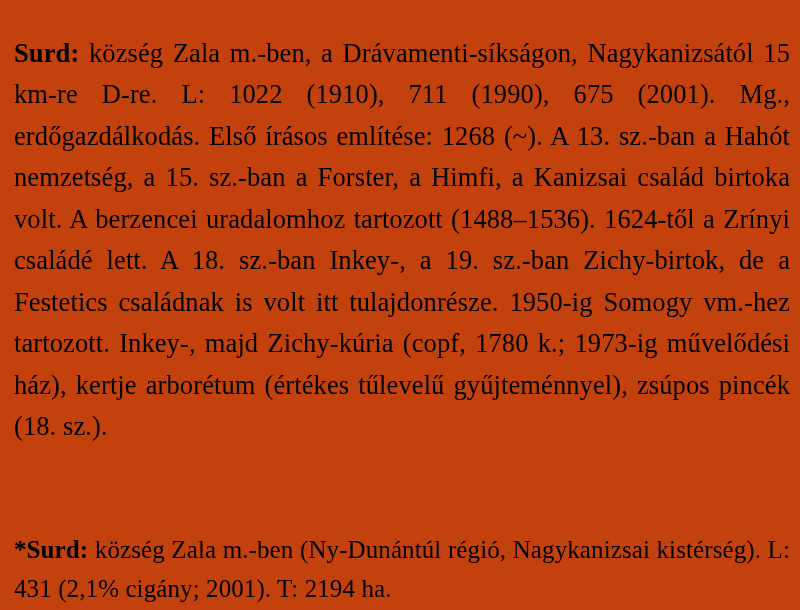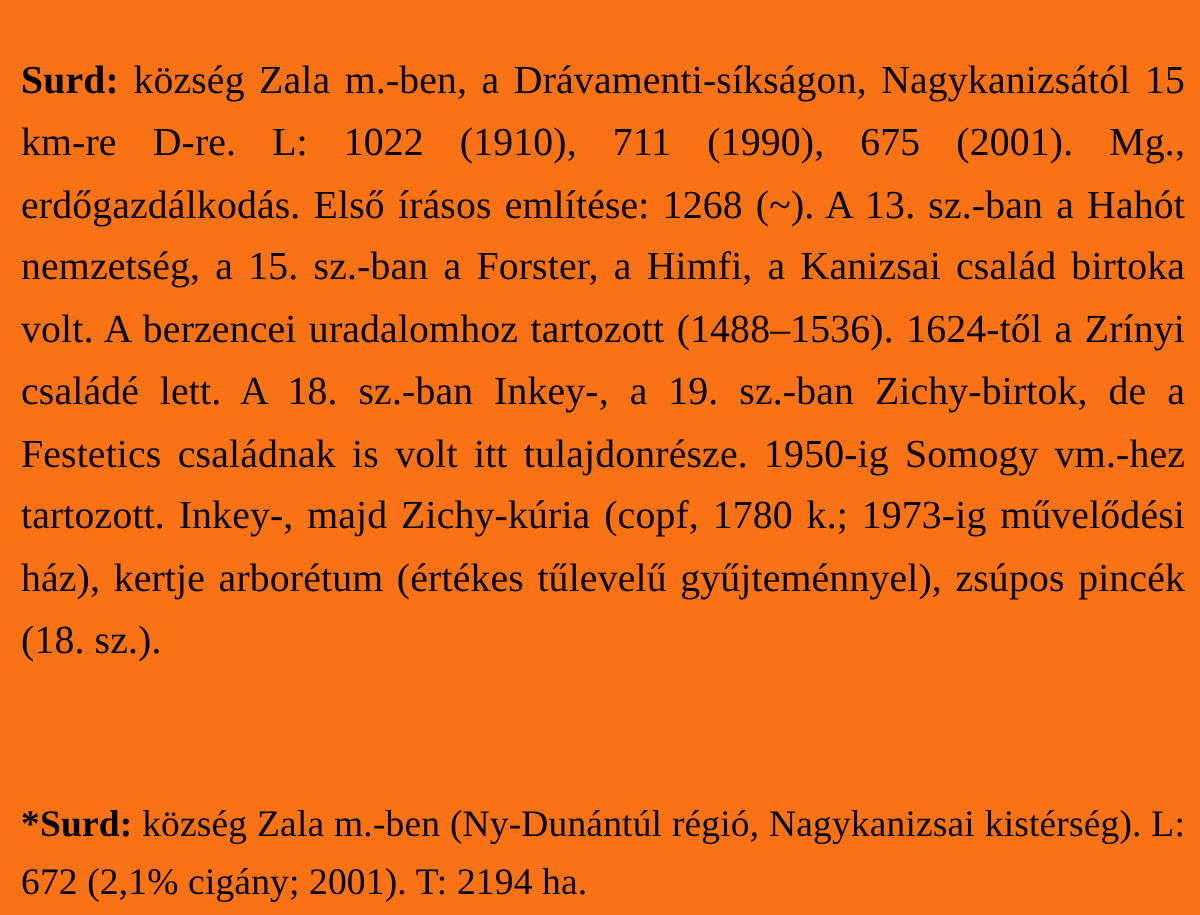--- a/index.html
+++ b/index.html
@@ -4,21 +4,21 @@
 <style>
   html, body {
     margin: 0;
     padding: 0;
     background: #ffffff;
   }
   #page {
     position: relative;
     width: 800px;
     height: 610px;
-    background: #f97316;
+    background: #c2410c;
     overflow: hidden;
     font-family: "Liberation Serif", "DejaVu Serif", serif;
     color: #000000;
   }
   .entry {
     position: absolute;
     left: 14px;
     right: 10px;
     text-align: justify;
     text-justify: inter-word;
@@ -48,16 +48,16 @@
 </head>
 <body>
 
 <div id="page">
 
   <p class="entry entry-main">
     <span class="asterisk"></span><span class="headword">Surd:</span><span class="body-text"> község Zala m.-ben, a Drávamenti-síkságon, Nagykanizsától 15 km-re D-re. L: 1022 (1910), 711 (1990), 675 (2001). Mg., erdőgazdálkodás. Első írásos említése: 1268 (~). A 13. sz.-ban a Hahót nemzetség, a 15. sz.-ban a Forster, a Himfi, a Kanizsai család birtoka volt. A berzencei uradalomhoz tartozott (1488–1536). 1624-től a Zrínyi családé lett. A 18. sz.-ban Inkey-, a 19. sz.-ban Zichy-birtok, de a Festetics családnak is volt itt tulajdonrésze. 1950-ig Somogy vm.-hez tartozott. Inkey-, majd Zichy-kúria (copf, 1780 k.; 1973-ig művelődési ház), kertje arborétum (értékes tűlevelű gyűjteménnyel), zsúpos pincék (18. sz.).</span>
   </p>
 
   <p class="entry entry-second">
-    <span class="asterisk">*</span><span class="headword">Surd:</span><span class="body-text"> község Zala m.-ben (Ny-Dunántúl régió, Nagykanizsai kistérség). L: 672 (2,1% cigány; 2001). T: 2194 ha.</span>
+    <span class="asterisk">*</span><span class="headword">Surd:</span><span class="body-text"> község Zala m.-ben (Ny-Dunántúl régió, Nagykanizsai kistérség). L: 431 (2,1% cigány; 2001). T: 2194 ha.</span>
   </p>
 
 </div>
 
 </body></html>

